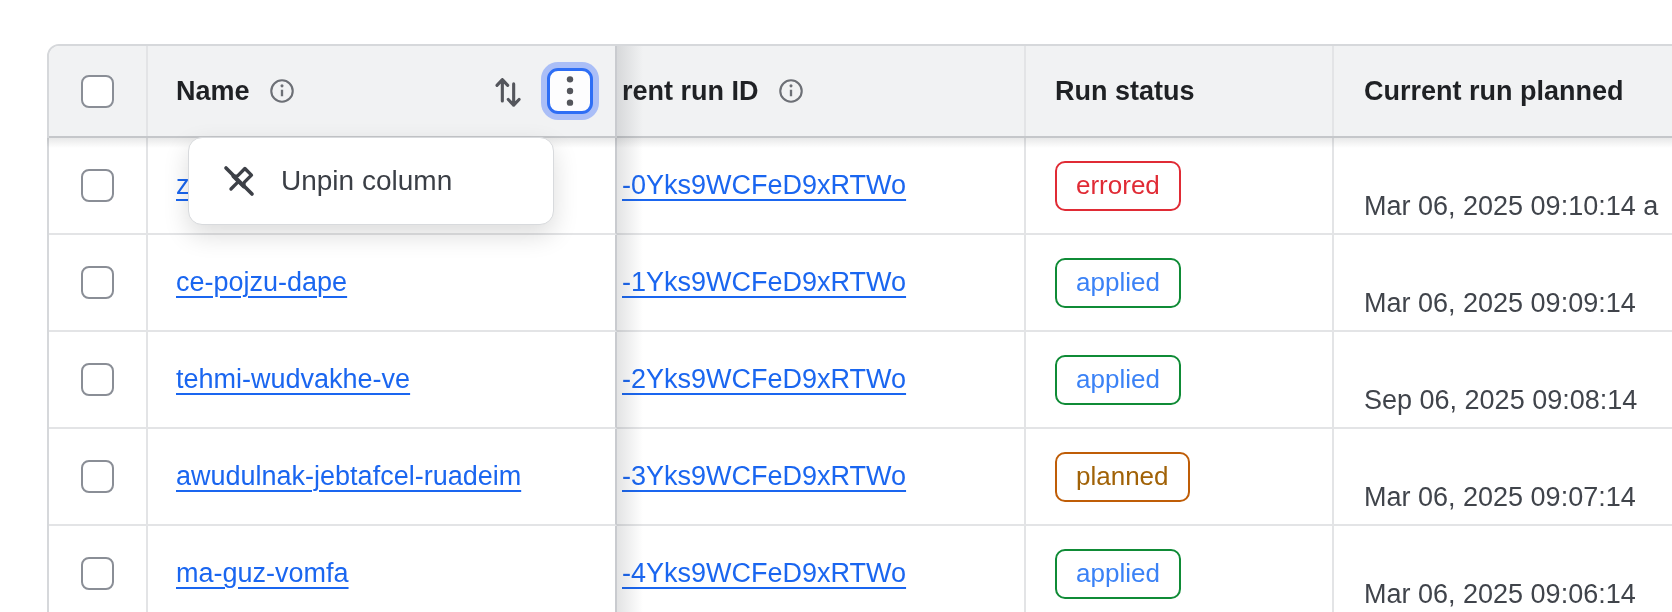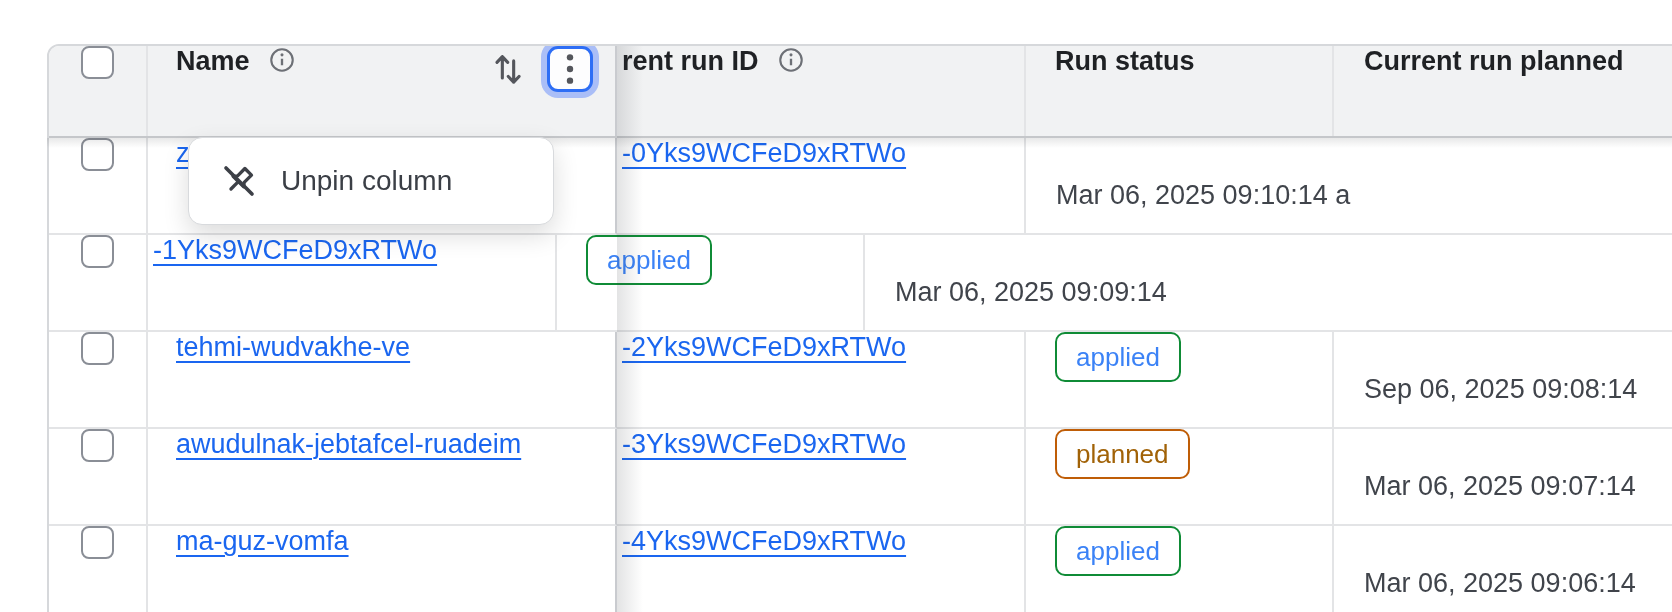--- a/index.html
+++ b/index.html
@@ -5,21 +5,21 @@
   html,body{margin:0;padding:0;background:#fff;}
   body{width:1672px;height:612px;overflow:hidden;position:relative;
        font-family:"Liberation Sans","DejaVu Sans",sans-serif;color:#1f2124;}
   .stage{position:absolute;inset:0;}
 
   
   .table{position:absolute;left:47px;top:44px;width:1700px;height:640px;
          border:2px solid #d6d8db;border-radius:12px 0 0 0;overflow:hidden;background:#fff;}
   .hrow{display:flex;height:90px;background:#f1f2f3;border-bottom:2px solid #c5c7ca;}
   .row{display:flex;height:97px;background:#fff;}
-  .cell{box-sizing:border-box;display:flex;align-items:flex-start;
+  .cell{box-sizing:border-box;display:flex;align-items:center;
         border-right:2px solid #e3e4e6;border-bottom:2px solid #e3e4e6;}
   .hrow .cell{border-bottom:none;}
   .c-select{width:99px;justify-content:center;}
   .c-name{width:469px;padding:0 22px 0 28px;border-right:2px solid #c9cbcf;}
   .c-runid{width:409px;padding-left:5px;}
   .c-status{width:308px;padding-left:29px;}
   .c-applied{flex:1;padding-left:30px;border-right:none;}
 
   
   .header-band{position:absolute;left:47px;top:138px;width:1625px;height:10px;z-index:4;
@@ -118,28 +118,34 @@
     <div class="row">
       <div class="cell c-select">
         <input type="checkbox" class="cb" style="">
         </div>
       <div class="cell c-name">
         <a href="#" class="link">z</a>
         </div>
       <div class="cell c-runid">
         <a href="#" class="link">-0Yks9WCFeD9xRTWo</a>
         </div>
+      <div class="cell c-status">
+        <span class="badge badge--errored">errored</span>
+        </div>
       <div class="cell c-applied">
         <span class="ts">Mar 06, 2025 09:10:14 a</span>
         </div>
     </div>
 
     <div class="row">
       <div class="cell c-select">
         <input type="checkbox" class="cb" style="">
+        </div>
+      <div class="cell c-name">
+        <a href="#" class="link">ce-pojzu-dape</a>
         </div>
       <div class="cell c-runid">
         <a href="#" class="link">-1Yks9WCFeD9xRTWo</a>
         </div>
       <div class="cell c-status">
         <span class="badge badge--applied">applied</span>
         </div>
       <div class="cell c-applied">
         <span class="ts">Mar 06, 2025 09:09:14</span>
         </div>

